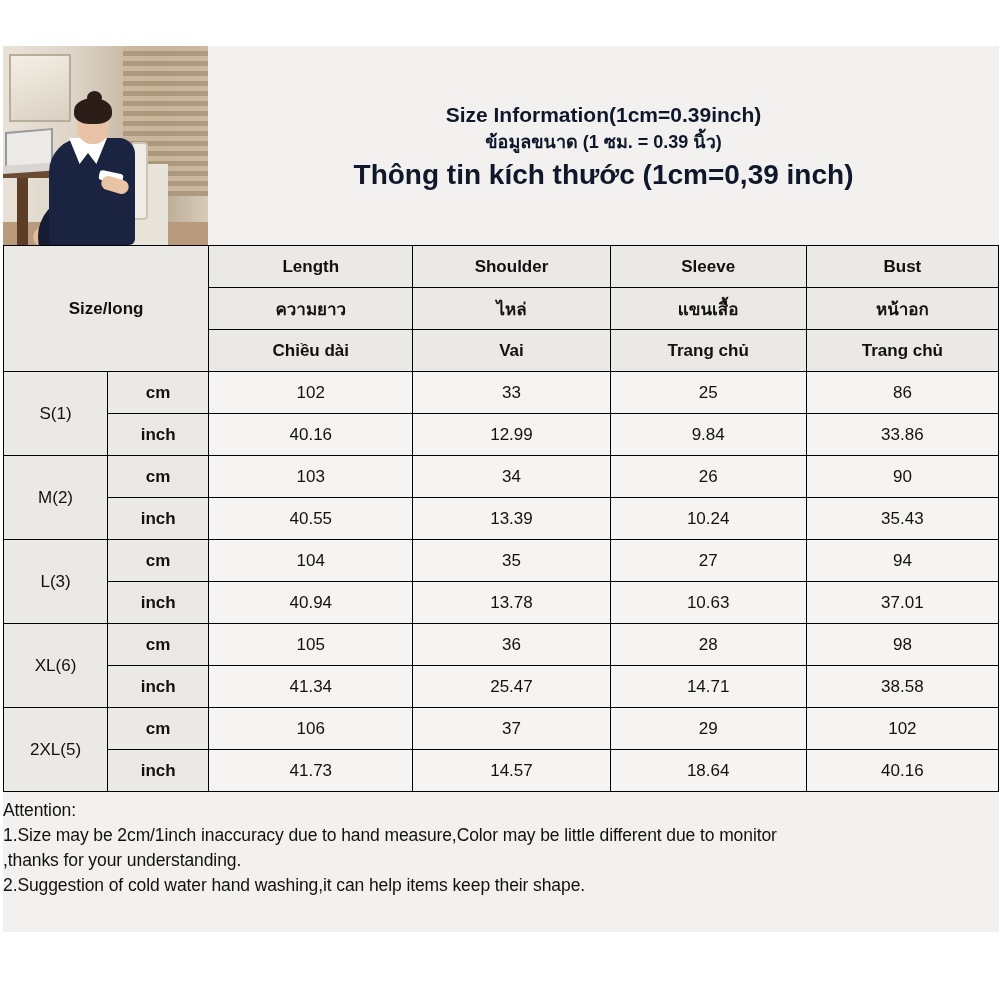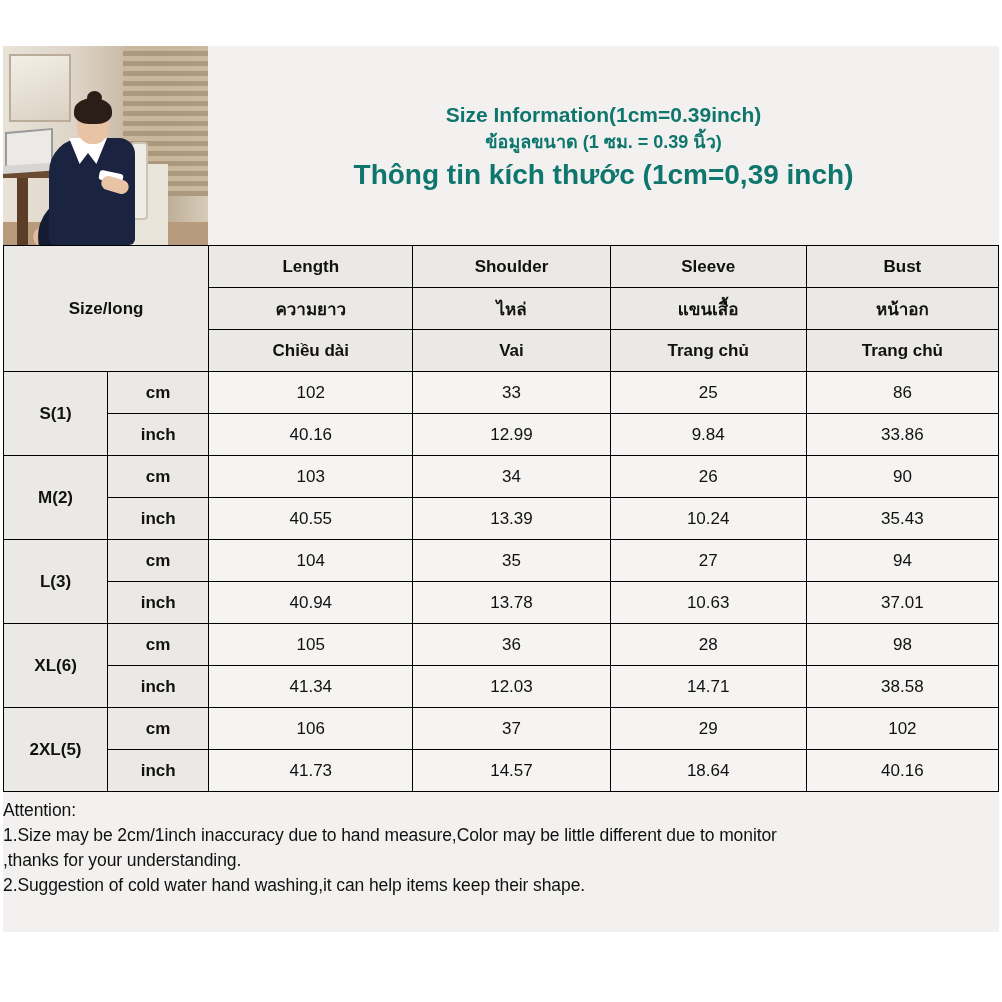--- a/index.html
+++ b/index.html
@@ -145,21 +145,21 @@
   .title-area {
     flex: 1 1 auto;
     background: #f2f1ef;
     display: flex;
     flex-direction: column;
     align-items: center;
     justify-content: center;
     padding-top: 4px;
   }
   .title-line {
-    color: #0f766e;
+    color: #0f172a;
     font-weight: bold;
     line-height: 1.42;
     text-align: center;
     white-space: nowrap;
   }
   .title-line.l1 { font-size: 21px; }
   .title-line.l2 { font-size: 18px; }
   .title-line.l3 { font-size: 28px; }
 
   
@@ -188,21 +188,21 @@
     font-weight: bold;
     text-align: center;
   }
   .sizelong-cell {
     font-weight: bold;
     font-size: 27px;
     background: #ebe9e6;
     width: 205px;
   }
   .size-name {
-    font-weight: bold;
+    font-weight: normal;
     font-size: 18px;
     background: #ebe9e6;
     width: 104px;
     margin-left: 40px;
   }
   .unit-cell {
     font-weight: bold;
     font-size: 16px;
     background: #ebe9e6;
     width: 101px;
@@ -347,21 +347,21 @@
           <td class="size-name" rowspan="2">XL(6)</td>
           <td class="unit-cell">cm</td>
           <td class="val-cell">105</td>
           <td class="val-cell">36</td>
           <td class="val-cell">28</td>
           <td class="val-cell">98</td>
         </tr>
         <tr>
           <td class="unit-cell">inch</td>
           <td class="val-cell">41.34</td>
-          <td class="val-cell">12.03</td>
+          <td class="val-cell">25.47</td>
           <td class="val-cell">14.71</td>
           <td class="val-cell">38.58</td>
         </tr>
 
         <tr>
           <td class="size-name" rowspan="2">2XL(5)</td>
           <td class="unit-cell">cm</td>
           <td class="val-cell">106</td>
           <td class="val-cell">37</td>
           <td class="val-cell">29</td>

